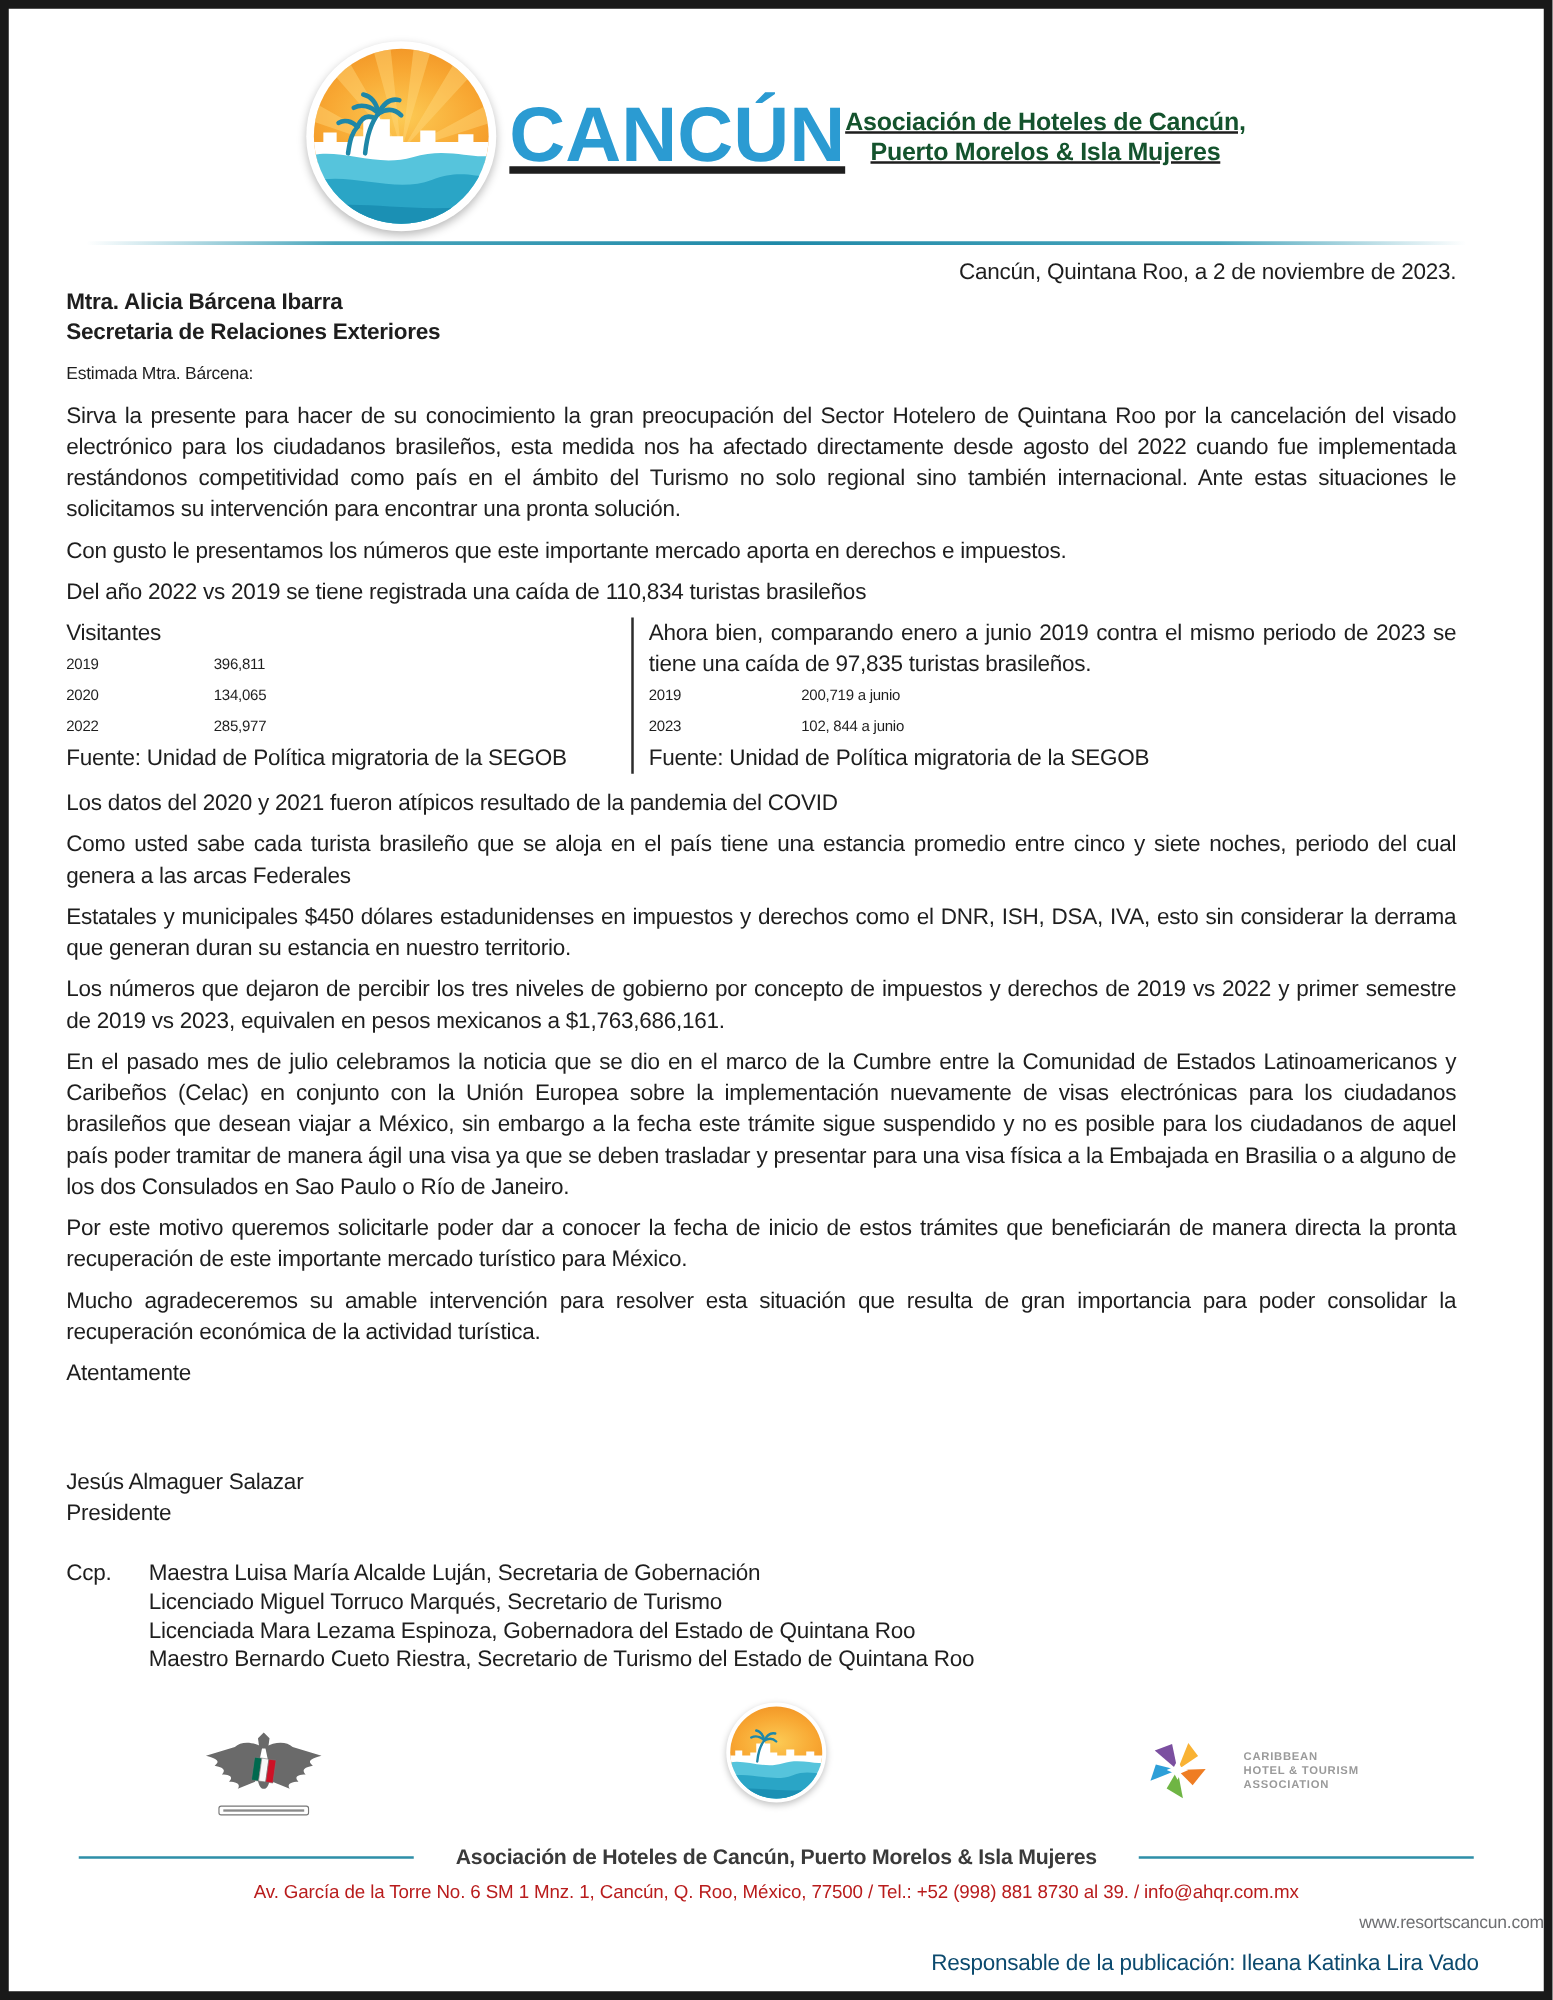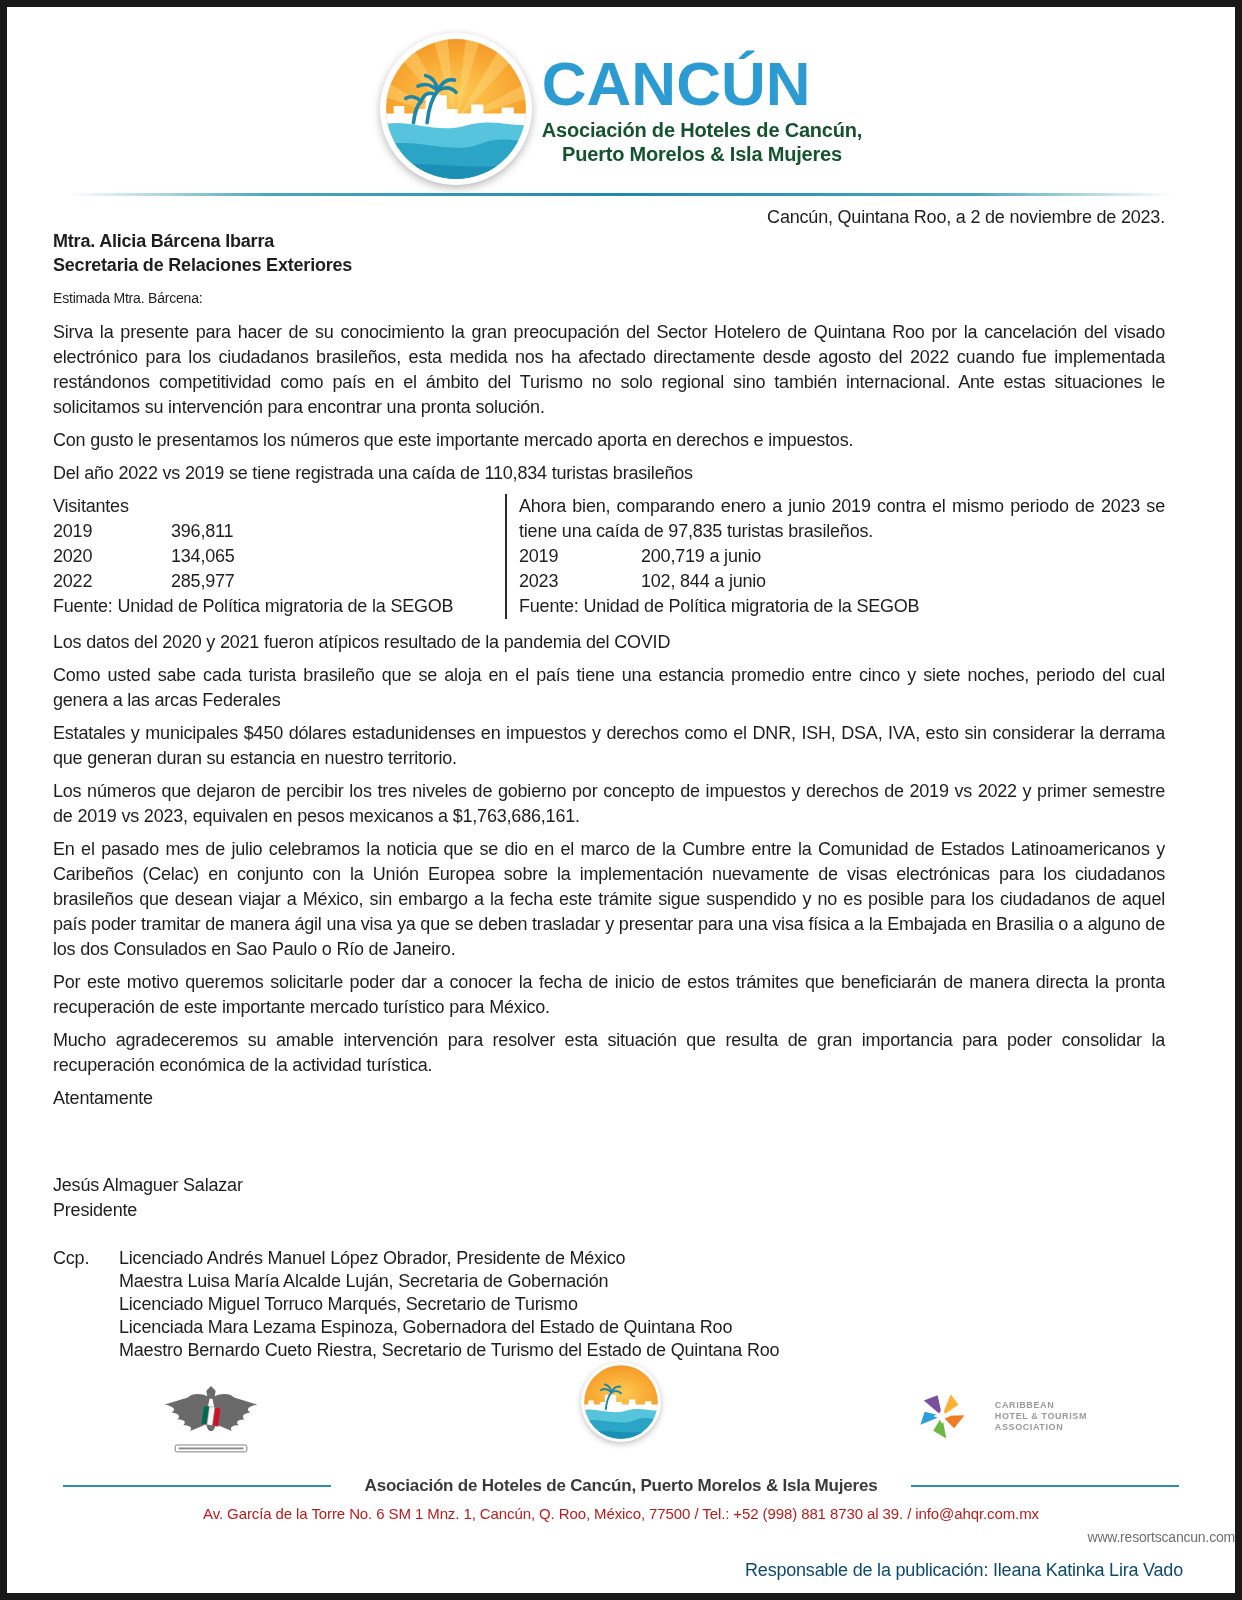--- a/index.html
+++ b/index.html
@@ -13,41 +13,41 @@
     overflow:hidden;
     letter-spacing:-0.2px;
   }
   .page { position:relative; width:100%; height:100%; }
 
   
   .logo-row { display:flex; justify-content:center; align-items:center; padding-top:26px; gap:10px; }
   .logo-circle { width:152px; height:152px; border-radius:50%; background:#fff;
     box-shadow:0 3px 8px rgba(0,0,0,0.28); flex:0 0 auto; }
   .logo-circle svg { width:100%; height:100%; display:block; }
-  .logo-text { display:flex; flex-direction:column; align-items:flex-start; }
+  .logo-text { display:flex; flex-direction:row; align-items:center;text-decoration:underline; }
   .brand { font-size:62px; font-weight:bold; color:#2B9BD2; line-height:1.02; letter-spacing:0; }
   .subtitle { font-size:20px; font-weight:bold; color:#14532d; text-align:center; line-height:24px; letter-spacing:-0.2px; margin-top:3px; }
   .header-rule { height:3px; margin:8px 62px 0 62px; border-radius:2px;
     background:linear-gradient(to right, rgba(56,154,178,0), #4aa6bc 18%, #1f89a8 50%, #4aa6bc 82%, rgba(56,154,178,0)); }
 
   
   .content { padding:0 70px 0 46px; }
   .date { text-align:right; font-size:18px; margin-top:11px; }
   .recipient { margin-top:1px; }
   .recipient p { font-weight:bold; font-size:18px; line-height:24px; }
   .salutation { margin-top:9px; margin-bottom:9px; font-size:14px; line-height:25px; }
   .para { font-size:18px; line-height:25px; text-align:justify; margin-bottom:8px; }
 
   
   .stats { display:flex; margin:5px 0 11px 0; }
   .stats-left { width:452px; flex:0 0 auto; }
   .stats-divider { width:2px; background:#2c2c2c; flex:0 0 auto; }
   .stats-right { flex:1; padding-left:12px; }
   .stat-line { font-size:18px; line-height:25px; }
-  .stat-row { display:flex; font-size:18px; line-height:25px; }
+  .stat-row { display:flex; font-size:12px; line-height:25px; }
   .stat-row .yr { width:118px; flex:0 0 auto; }
   .stats-right .stat-row .yr { width:122px; }
   .stats-right .intro { font-size:18px; line-height:25px; text-align:justify; }
 
   .valediction { font-size:18px; line-height:25px; margin-top:4px; }
   .signature { margin-top:62px; }
   .signature p { font-size:18px; line-height:25px; }
 
   .ccp { display:flex; margin-top:24px; }
   .ccp-label { font-size:18px; line-height:23px; width:48px; flex:0 0 auto; }
@@ -188,21 +188,20 @@
     <p class="valediction">Atentamente</p>
 
     <div class="signature">
       <p>Jesús Almaguer Salazar</p>
       <p>Presidente</p>
     </div>
 
     <div class="ccp">
       <span class="ccp-label">Ccp.</span>
       <div class="ccp-list">
-        <p>Licenciado Andrés Manuel López Obrador, Presidente de México</p>
         <p>Maestra Luisa María Alcalde Luján, Secretaria de Gobernación</p>
         <p>Licenciado Miguel Torruco Marqués, Secretario de Turismo</p>
         <p>Licenciada Mara Lezama Espinoza, Gobernadora del Estado de Quintana Roo</p>
         <p>Maestro Bernardo Cueto Riestra, Secretario de Turismo del Estado de Quintana Roo</p>
       </div>
     </div>
   </main>
 
   <footer class="footer">
     <div class="footer-logos">

